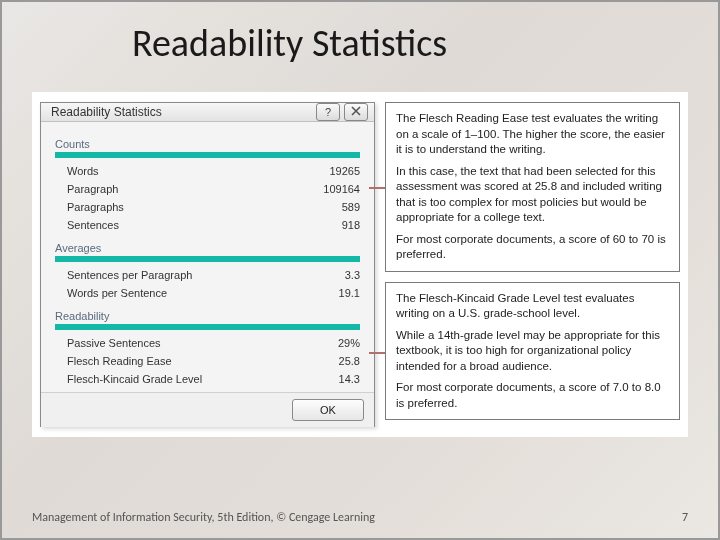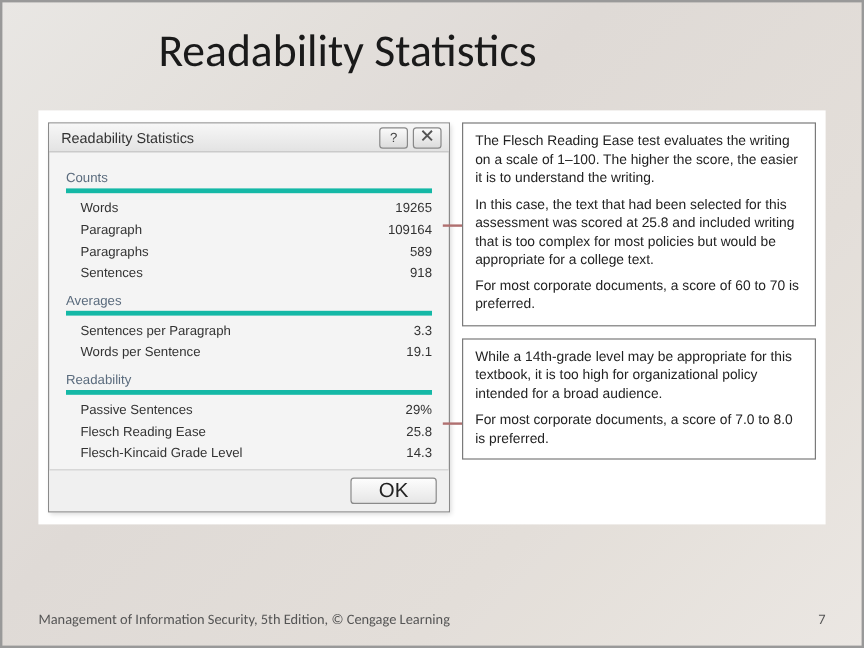--- a/index.html
+++ b/index.html
@@ -76,21 +76,21 @@
     display: flex;
     flex-direction: column;
     gap: 4px;
   }
   .section-head {
     color: #5a6b7d;
     font-size: 11px;
     margin-top: 6px;
     margin-bottom: 2px;
     padding-bottom: 2px;
-    border-bottom: 4px solid #14b8a6;
+    border-bottom: 6px solid #14b8a6;
   }
   .row {
     display: flex;
     justify-content: space-between;
     padding: 1px 0 1px 12px;
     font-size: 11px;
   }
   .row .label { color: #333; }
   .row .val { color: #333; text-align: right; }
   .dialog-footer {
@@ -99,21 +99,21 @@
     display: flex;
     justify-content: flex-end;
     background: #f0f0f0;
   }
   .ok-btn {
     width: 72px;
     height: 22px;
     border: 1px solid #8a8a8a;
     border-radius: 3px;
     background: linear-gradient(#fdfdfd,#e6e6e6);
-    font-size: 17px;
+    font-size: 11px;
     color: #222;
   }
   
   .right {
     flex: 1;
     display: flex;
     flex-direction: column;
     gap: 10px;
     position: relative;
     align-items: flex-end;
@@ -224,20 +224,21 @@
     <div class="right">
       <div class="connector" style="left:-16px; top:85px; width:16px;"></div>
       <div class="connector" style="left:-16px; top:250px; width:16px;"></div>
 
       <div class="info-box">
         <p>The Flesch Reading Ease test evaluates the writing on a scale of 1–100. The higher the score, the easier it is to understand the writing.</p>
         <p>In this case, the text that had been selected for this assessment was scored at 25.8 and included writing that is too complex for most policies but would be appropriate for a college text.</p>
         <p>For most corporate documents, a score of 60 to 70 is preferred.</p>
       </div>
       <div class="info-box">
+        <p>The Flesch-Kincaid Grade Level test evaluates writing on a U.S. grade-school level.</p>
         <p>While a 14th-grade level may be appropriate for this textbook, it is too high for organizational policy intended for a broad audience.</p>
         <p>For most corporate documents, a score of 7.0 to 8.0 is preferred.</p>
       </div>
     </div>
 
   </div>
 
   <div class="footer">
     <span>Management of Information Security, 5th Edition, © Cengage Learning</span>
     <span class="pg">7</span>

